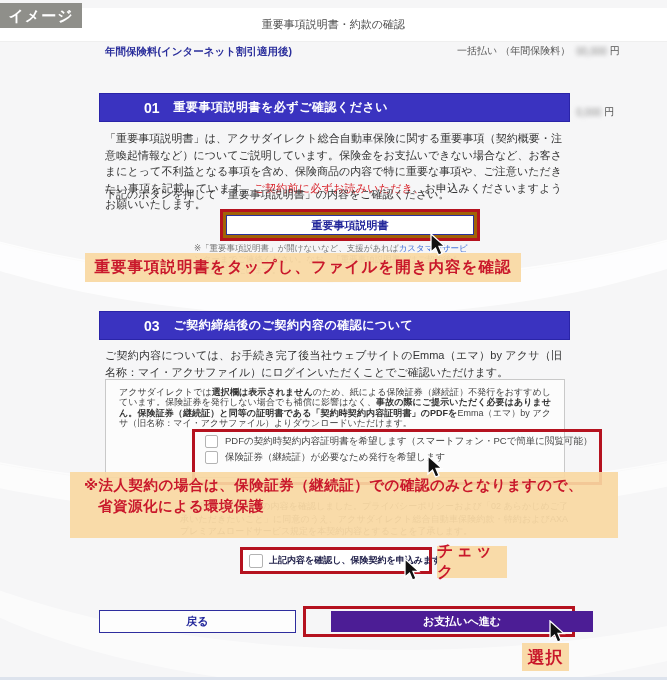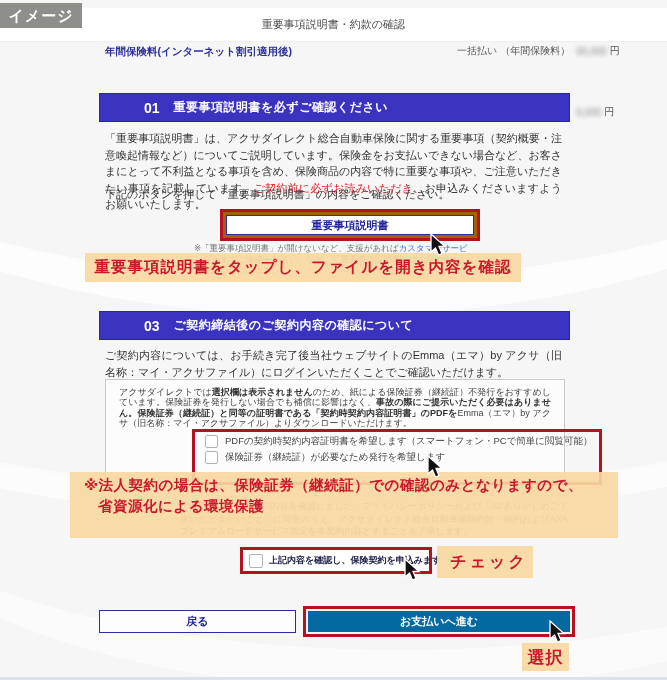--- a/index.html
+++ b/index.html
@@ -40,21 +40,21 @@
            font-weight:bold;font-size:11px;display:flex;align-items:center;justify-content:center;cursor:pointer;font-family:inherit;}
 
   .note{position:absolute;left:194px;top:243px;width:305px;font-size:8.5px;line-height:11px;color:#777;z-index:2;}
   .note .link{color:#3b6bd6;}
 
   .annot{position:absolute;background:rgba(248,216,162,.92);color:#c9182b;font-weight:bold;z-index:20;box-sizing:border-box;}
   .annot1{left:85px;top:253px;width:436px;height:29px;font-size:15.5px;display:flex;align-items:center;justify-content:center;letter-spacing:1px;}
   .annot2{left:70px;top:472px;width:548px;height:66px;padding:3px 0 0 14px;font-size:15px;line-height:21px;letter-spacing:.5px;}
   .annot2 .sub{font-size:14.5px;}
   .annot2 .indent{padding-left:14px;}
-  .annot3{left:437px;top:546px;width:96px;height:32px;font-size:16px;display:flex;align-items:center;justify-content:center;letter-spacing:3px;padding-left:8px;}
+  .annot3{left:437px;top:546px;width:70px;height:32px;font-size:16px;display:flex;align-items:center;justify-content:center;letter-spacing:3px;}
   .annot4{left:522px;top:643px;width:47px;height:28px;font-size:17px;display:flex;align-items:center;justify-content:center;letter-spacing:1px;}
 
   .graybox{position:absolute;left:105px;top:379px;width:460px;height:99px;background:#fcfcfc;border:1px solid #c9c9c9;box-sizing:border-box;z-index:2;}
   .graybox .gpara{padding:7px 13px 0 13px;font-size:9px;line-height:10.3px;color:#444;text-align:justify;}
   .gbold{font-weight:bold;color:#333;}
 
   .cb-rect{left:156px;top:429px;width:410px;height:56px;background:transparent;margin-left:36px;}
   .cb-row{position:absolute;left:10px;display:flex;align-items:center;gap:7px;}
   .cb-row1{top:3px;} .cb-row2{top:19px;}
   .checkbox{width:11px;height:11px;background:#fff;border:1px solid #b3b3b3;border-radius:2px;flex:0 0 auto;cursor:pointer;}
@@ -62,22 +62,22 @@
 
   .hidden-para{position:absolute;left:180px;top:500px;width:388px;font-size:9px;line-height:12.5px;color:#666;z-index:3;text-align:justify;}
 
   .confirm-rect{left:240px;top:547px;width:192px;height:27px;background:#fff;display:flex;align-items:center;gap:6px;padding-left:6px;}
   .confirm-rect .checkbox{width:12px;height:12px;}
   .confirm-label{font-size:9px;font-weight:bold;color:#20204a;white-space:nowrap;}
 
   .btn-back{position:absolute;left:99px;top:610px;width:197px;height:23px;background:#fdfdfd;border:1px solid #2e2d9e;
             color:#23279b;font-weight:bold;font-size:11px;display:flex;align-items:center;justify-content:center;z-index:2;cursor:pointer;font-family:inherit;box-sizing:border-box;}
   .proceed-wrap{left:303px;top:606px;width:272px;height:31px;padding:2px;background:transparent;}
-  .btn-proceed{width:100%;height:100%;background:#0369a1;border:none;color:#fff;font-weight:bold;font-size:11px;
-               display:flex;align-items:center;justify-content:center;cursor:pointer;font-family:inherit;}
+  .btn-proceed{width:100%;height:100%;background:#4c1d95;border:none;color:#fff;font-weight:bold;font-size:11px;
+               display:flex;align-items:center;justify-content:center;cursor:pointer;font-family:inherit;margin-left:23px;}
 
   .cursor{position:absolute;z-index:40;pointer-events:none;}
   .c1{left:430px;top:233px;} .c2{left:427px;top:455px;} .c3{left:404px;top:558px;} .c4{left:549px;top:620px;}
 
   .bottom-strip{position:absolute;left:0;bottom:0;width:667px;height:3px;background:#dde3ed;z-index:2;}
 </style>
 </head>
 <body>
 
 <div class="canvas">

